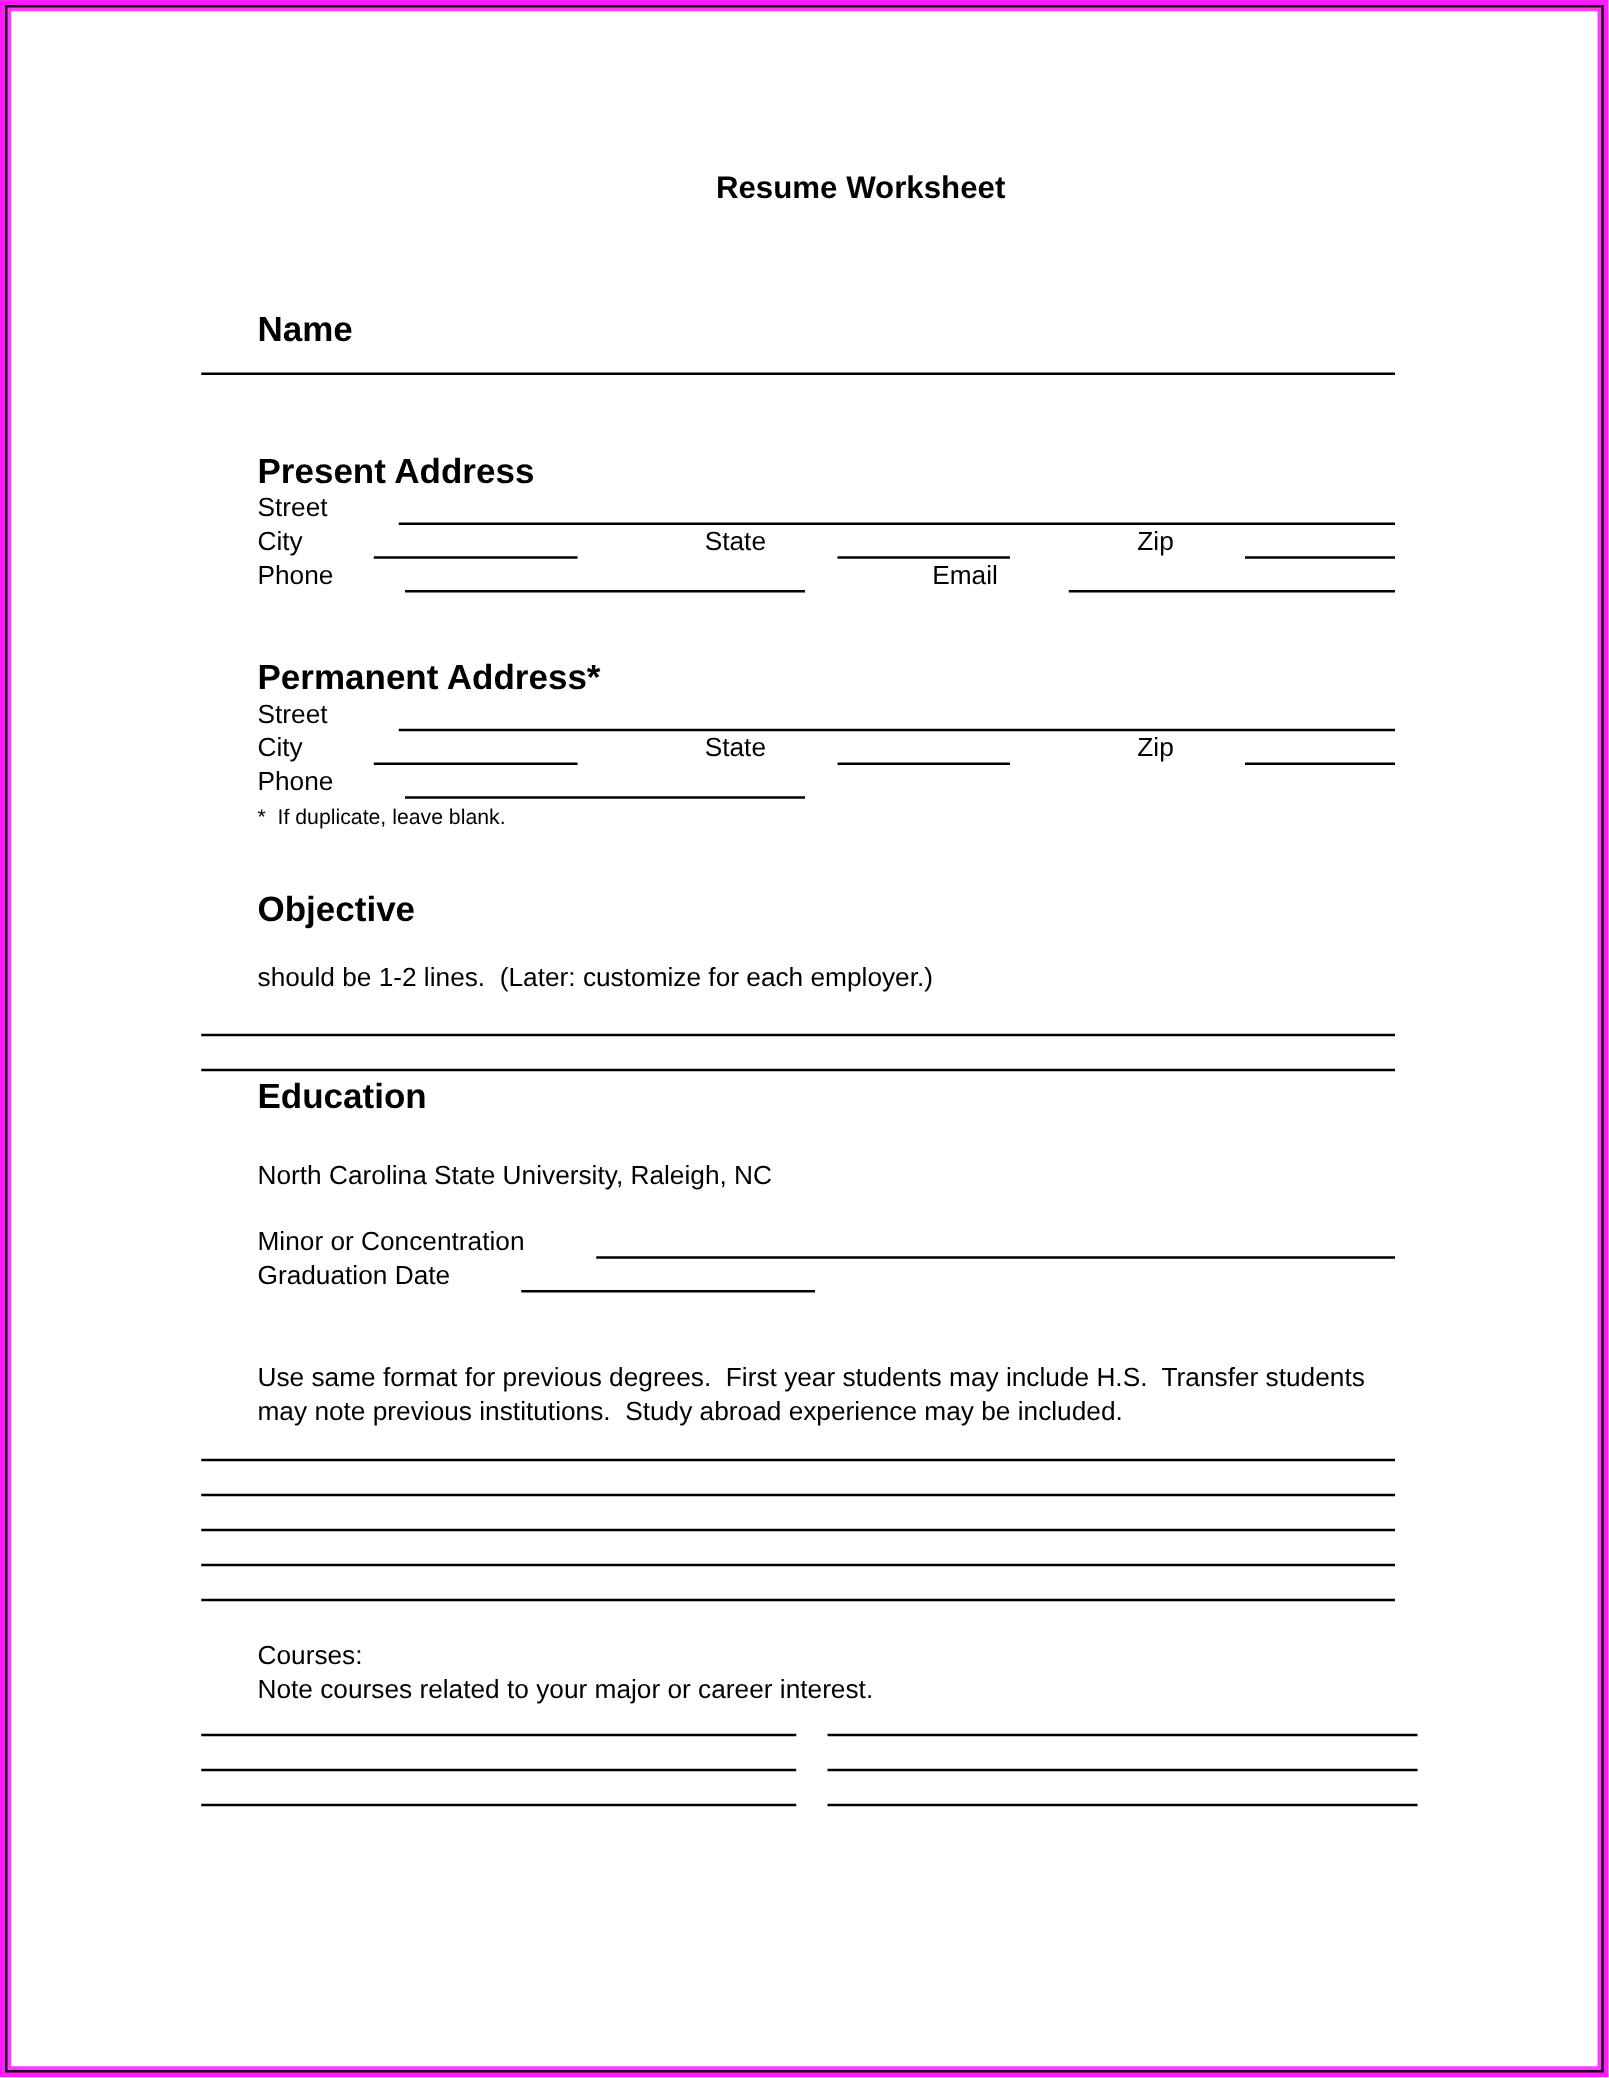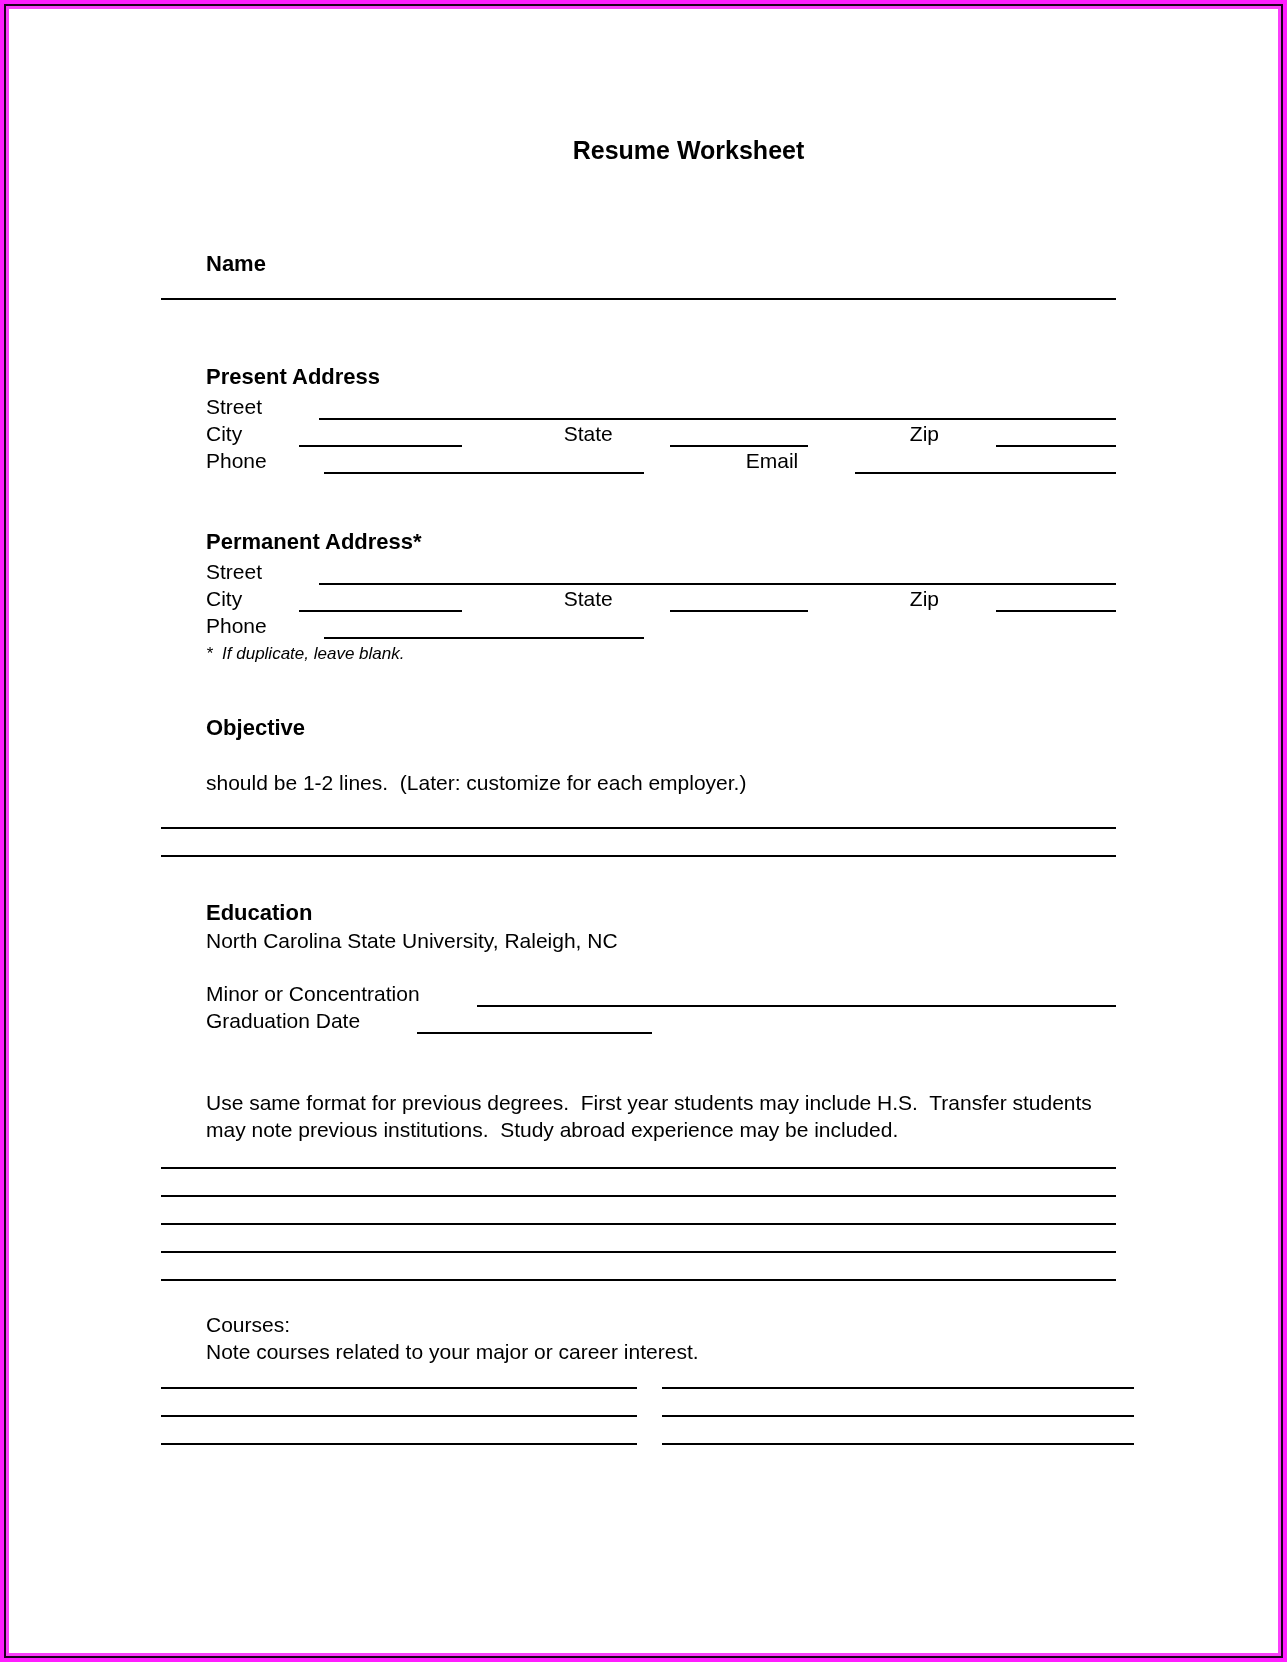--- a/index.html
+++ b/index.html
@@ -18,21 +18,21 @@
   .page {
     position:relative; width:100%; height:100%; background:#ffffff;
     font-family:"Liberation Sans", sans-serif; color:#000000; overflow:hidden;
   }
   .t { white-space:pre-wrap;padding-left:45px; }
   .title {
     position:absolute; left:0; width:100%; text-align:center;
     font-size:25px; font-weight:bold; line-height:30px;
   }
   .heading {
-    position:absolute; left:152px; font-size:22px; font-weight:bold; line-height:26px;text-align:center;
+    position:absolute; left:152px; font-size:28px; font-weight:bold; line-height:26px;text-align:center;
   }
   .row {
     position:absolute; left:152px; right:162px; height:26px;
     display:flex; align-items:flex-end;
     font-size:21px; line-height:26px;gap:43px;
   }
   .textrow {
     position:absolute; left:152px; right:162px;
     font-size:21px; line-height:27px;
   }
@@ -43,21 +43,21 @@
   }
   .line.flex { flex:1 1 auto; }
   .lbl-after { margin-left:14px; }
   .rule {
     position:absolute; left:152px; right:162px; height:0;
     border-top:2px solid #000;
   }
   .rule.colL { right:auto; width:476px; }
   .rule.colR { left:653px; right:auto; width:472px; }
   .footnote {
-    position:absolute; left:152px; font-size:17px; line-height:22px;font-style:italic;
+    position:absolute; left:152px; font-size:17px; line-height:22px;
   }
 </style>
 </head>
 <body>
 
 <div class="frame-outer">
  <div class="frame-mid">
   <div class="frame-inner">
    <div class="page">
 
@@ -103,21 +103,21 @@
       <span class="label t">Phone</span>
       <span class="line" style="width:320px"></span>
     </div>
     <div class="footnote t" style="top:634px">*  If duplicate, leave blank.</div>
 
     <div class="heading t" style="top:706px">Objective</div>
     <div class="textrow t" style="top:760px">should be 1-2 lines.  (Later: customize for each employer.)</div>
     <div class="rule" style="top:818px"></div>
     <div class="rule" style="top:846px"></div>
 
-    <div class="heading t" style="top:891px">Education</div>
+    <div class="heading t" style="top:855px">Education</div>
     <div class="textrow t" style="top:918px">North Carolina State University, Raleigh, NC</div>
     <div class="row" style="top:972px">
       <span class="label t">Minor or Concentration</span>
       <span class="line flex"></span>
     </div>
     <div class="row" style="top:999px">
       <span class="label t">Graduation Date</span>
       <span class="line" style="width:235px"></span>
     </div>
     <div class="textrow t" style="top:1080px">Use same format for previous degrees.  First year students may include H.S.  Transfer students</div>

